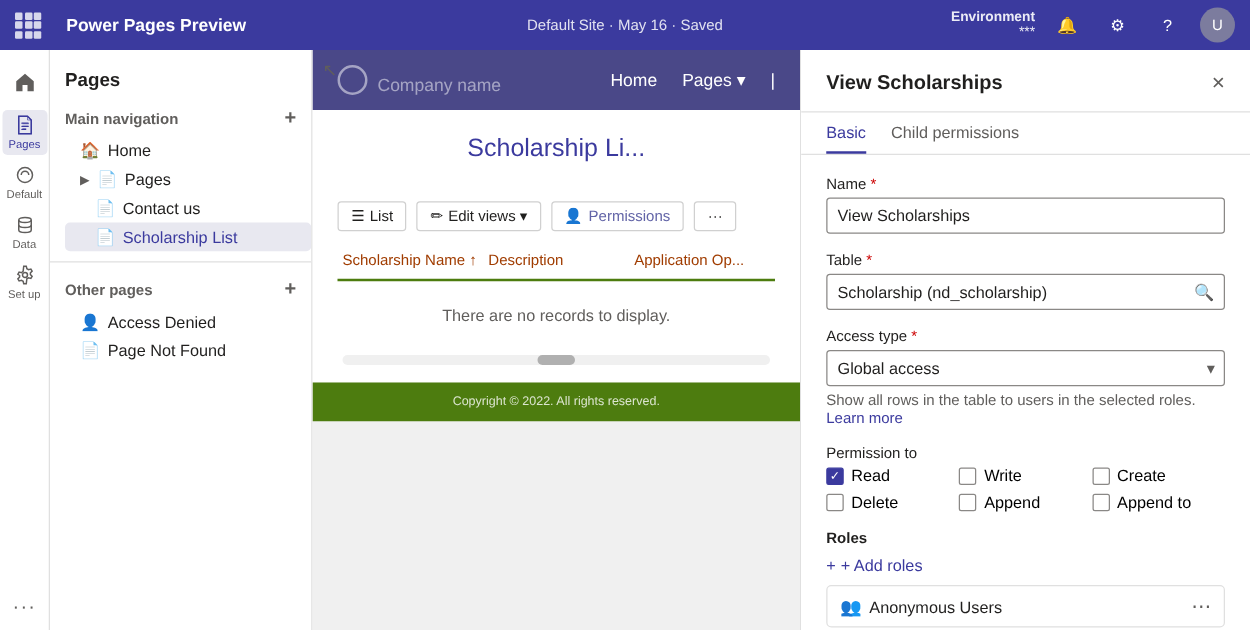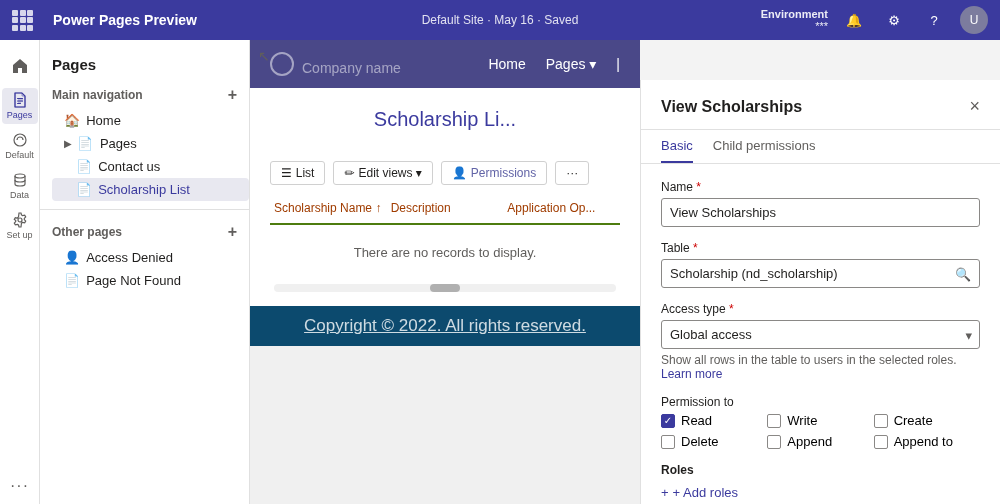--- a/index.html
+++ b/index.html
@@ -106,30 +106,29 @@
     .table-btn.permissions { color: #6264a7; }
     .table-header-row {
       display: flex; border-bottom: 2px solid #4d7c0f; padding: 4px 0;
     }
     .table-col { flex: 1; font-size: 12px; color: #a03c00; padding: 4px; }
     .table-col.name { display: flex; align-items: center; gap: 4px; }
     .table-empty { padding: 20px; text-align: center; color: #605e5c; font-size: 13px; }
     .scrollbar-track { height: 8px; background: #f0f0f0; border-radius: 4px; margin: 4px; }
     .scrollbar-thumb { width: 30px; height: 8px; background: #b0b0b0; border-radius: 4px; margin: 0 auto; }
 
-    .site-footer { background: #0c4a6e; color: rgba(255,255,255,0.8); text-align: center; padding: 10px; font-size: 17px; text-decoration: underline; }
+    .site-footer { background: #4d7c0f; color: rgba(255,255,255,0.8); text-align: center; padding: 10px; font-size: 10px; }
 
     
     .right-panel {
       width: 360px;
       background: white;
       border-left: 1px solid #e0e0e0;
       display: flex; flex-direction: column;
       overflow-y: auto;
-      margin-top: 40px;
     }
     .panel-header {
       display: flex; align-items: center; justify-content: space-between;
       padding: 16px 20px 12px;
       border-bottom: 1px solid #e0e0e0;
     }
     .panel-title { font-size: 16px; font-weight: 600; color: #201f1e; }
     .panel-close { cursor: pointer; color: #605e5c; font-size: 18px; }
     .panel-tabs { display: flex; border-bottom: 1px solid #e0e0e0; padding: 0 20px; }
     .panel-tab {

